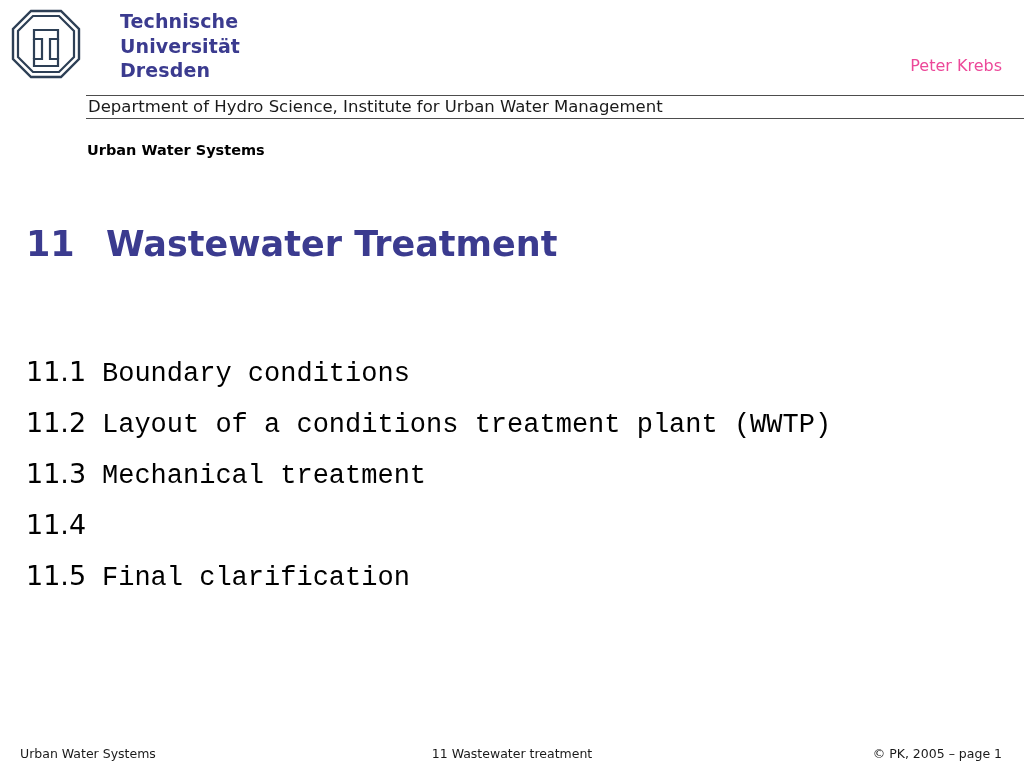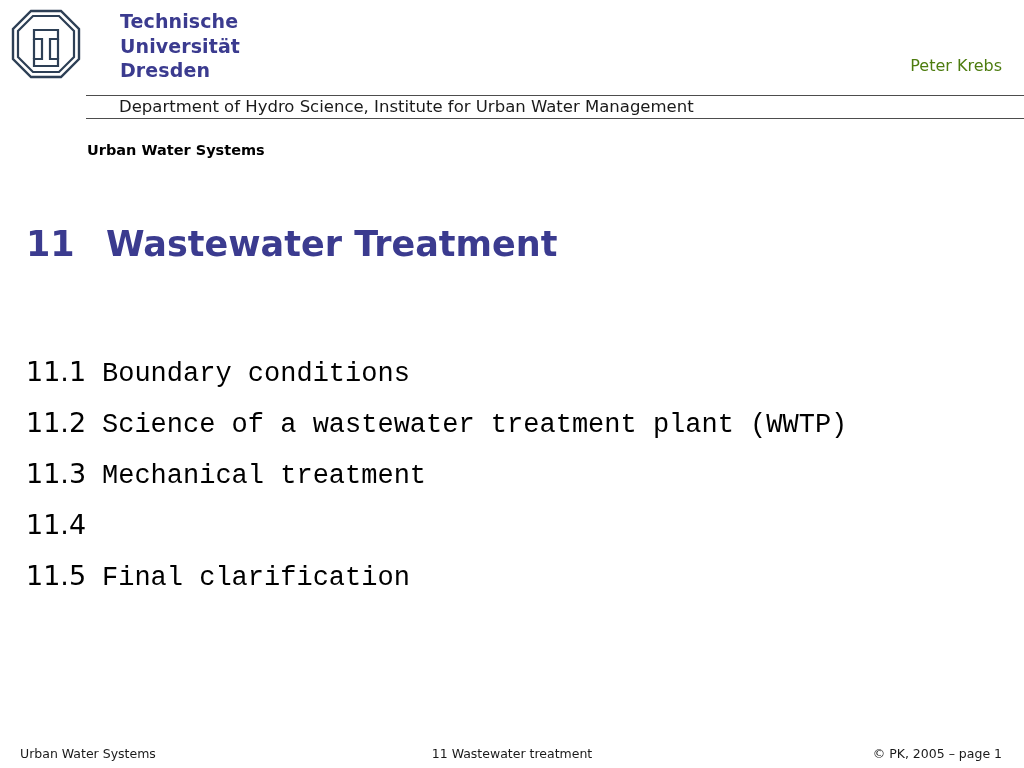--- a/index.html
+++ b/index.html
@@ -44,21 +44,21 @@
     margin-left: 32px;
   }
   .uni-name div { white-space: nowrap; }
 
   .author {
     position: absolute;
     right: 22px;
     top: 56px;
     font-family: "DejaVu Sans", sans-serif;
     font-size: 16px;
-    color: #4d7c0f;
+    color: #ec4899;
     white-space: nowrap;
   }
 
   .rule {
     position: absolute;
     left: 86px;
     right: 0;
     height: 0;
     border-top: 1px solid #4d4d4d;
   }
@@ -67,21 +67,20 @@
 
   .department {
     position: absolute;
     left: 88px;
     top: 96px;
     font-family: "DejaVu Sans", sans-serif;
     font-size: 16.5px;
     line-height: 21px;
     color: #1a1a1a;
     white-space: nowrap;
-    margin-left: 31px;
   }
 
   .course {
     position: absolute;
     left: 87px;
     top: 142px;
     font-family: "DejaVu Sans", sans-serif;
     font-weight: bold;
     font-size: 14.5px;
     color: #000000;
@@ -201,21 +200,21 @@
     <span class="title-num">11</span><span>Wastewater Treatment</span>
   </div>
 
   <div class="agenda">
     <div class="agenda-item">
       <span class="agenda-num">11.1</span>
       <span class="agenda-label">Boundary conditions</span>
     </div>
     <div class="agenda-item">
       <span class="agenda-num">11.2</span>
-      <span class="agenda-label">Science of a wastewater treatment plant (WWTP)</span>
+      <span class="agenda-label">Layout of a conditions treatment plant (WWTP)</span>
     </div>
     <div class="agenda-item">
       <span class="agenda-num">11.3</span>
       <span class="agenda-label">Mechanical treatment</span>
     </div>
     <div class="agenda-item">
       <span class="agenda-num">11.4</span>
     </div>
     <div class="agenda-item">
       <span class="agenda-num">11.5</span>

